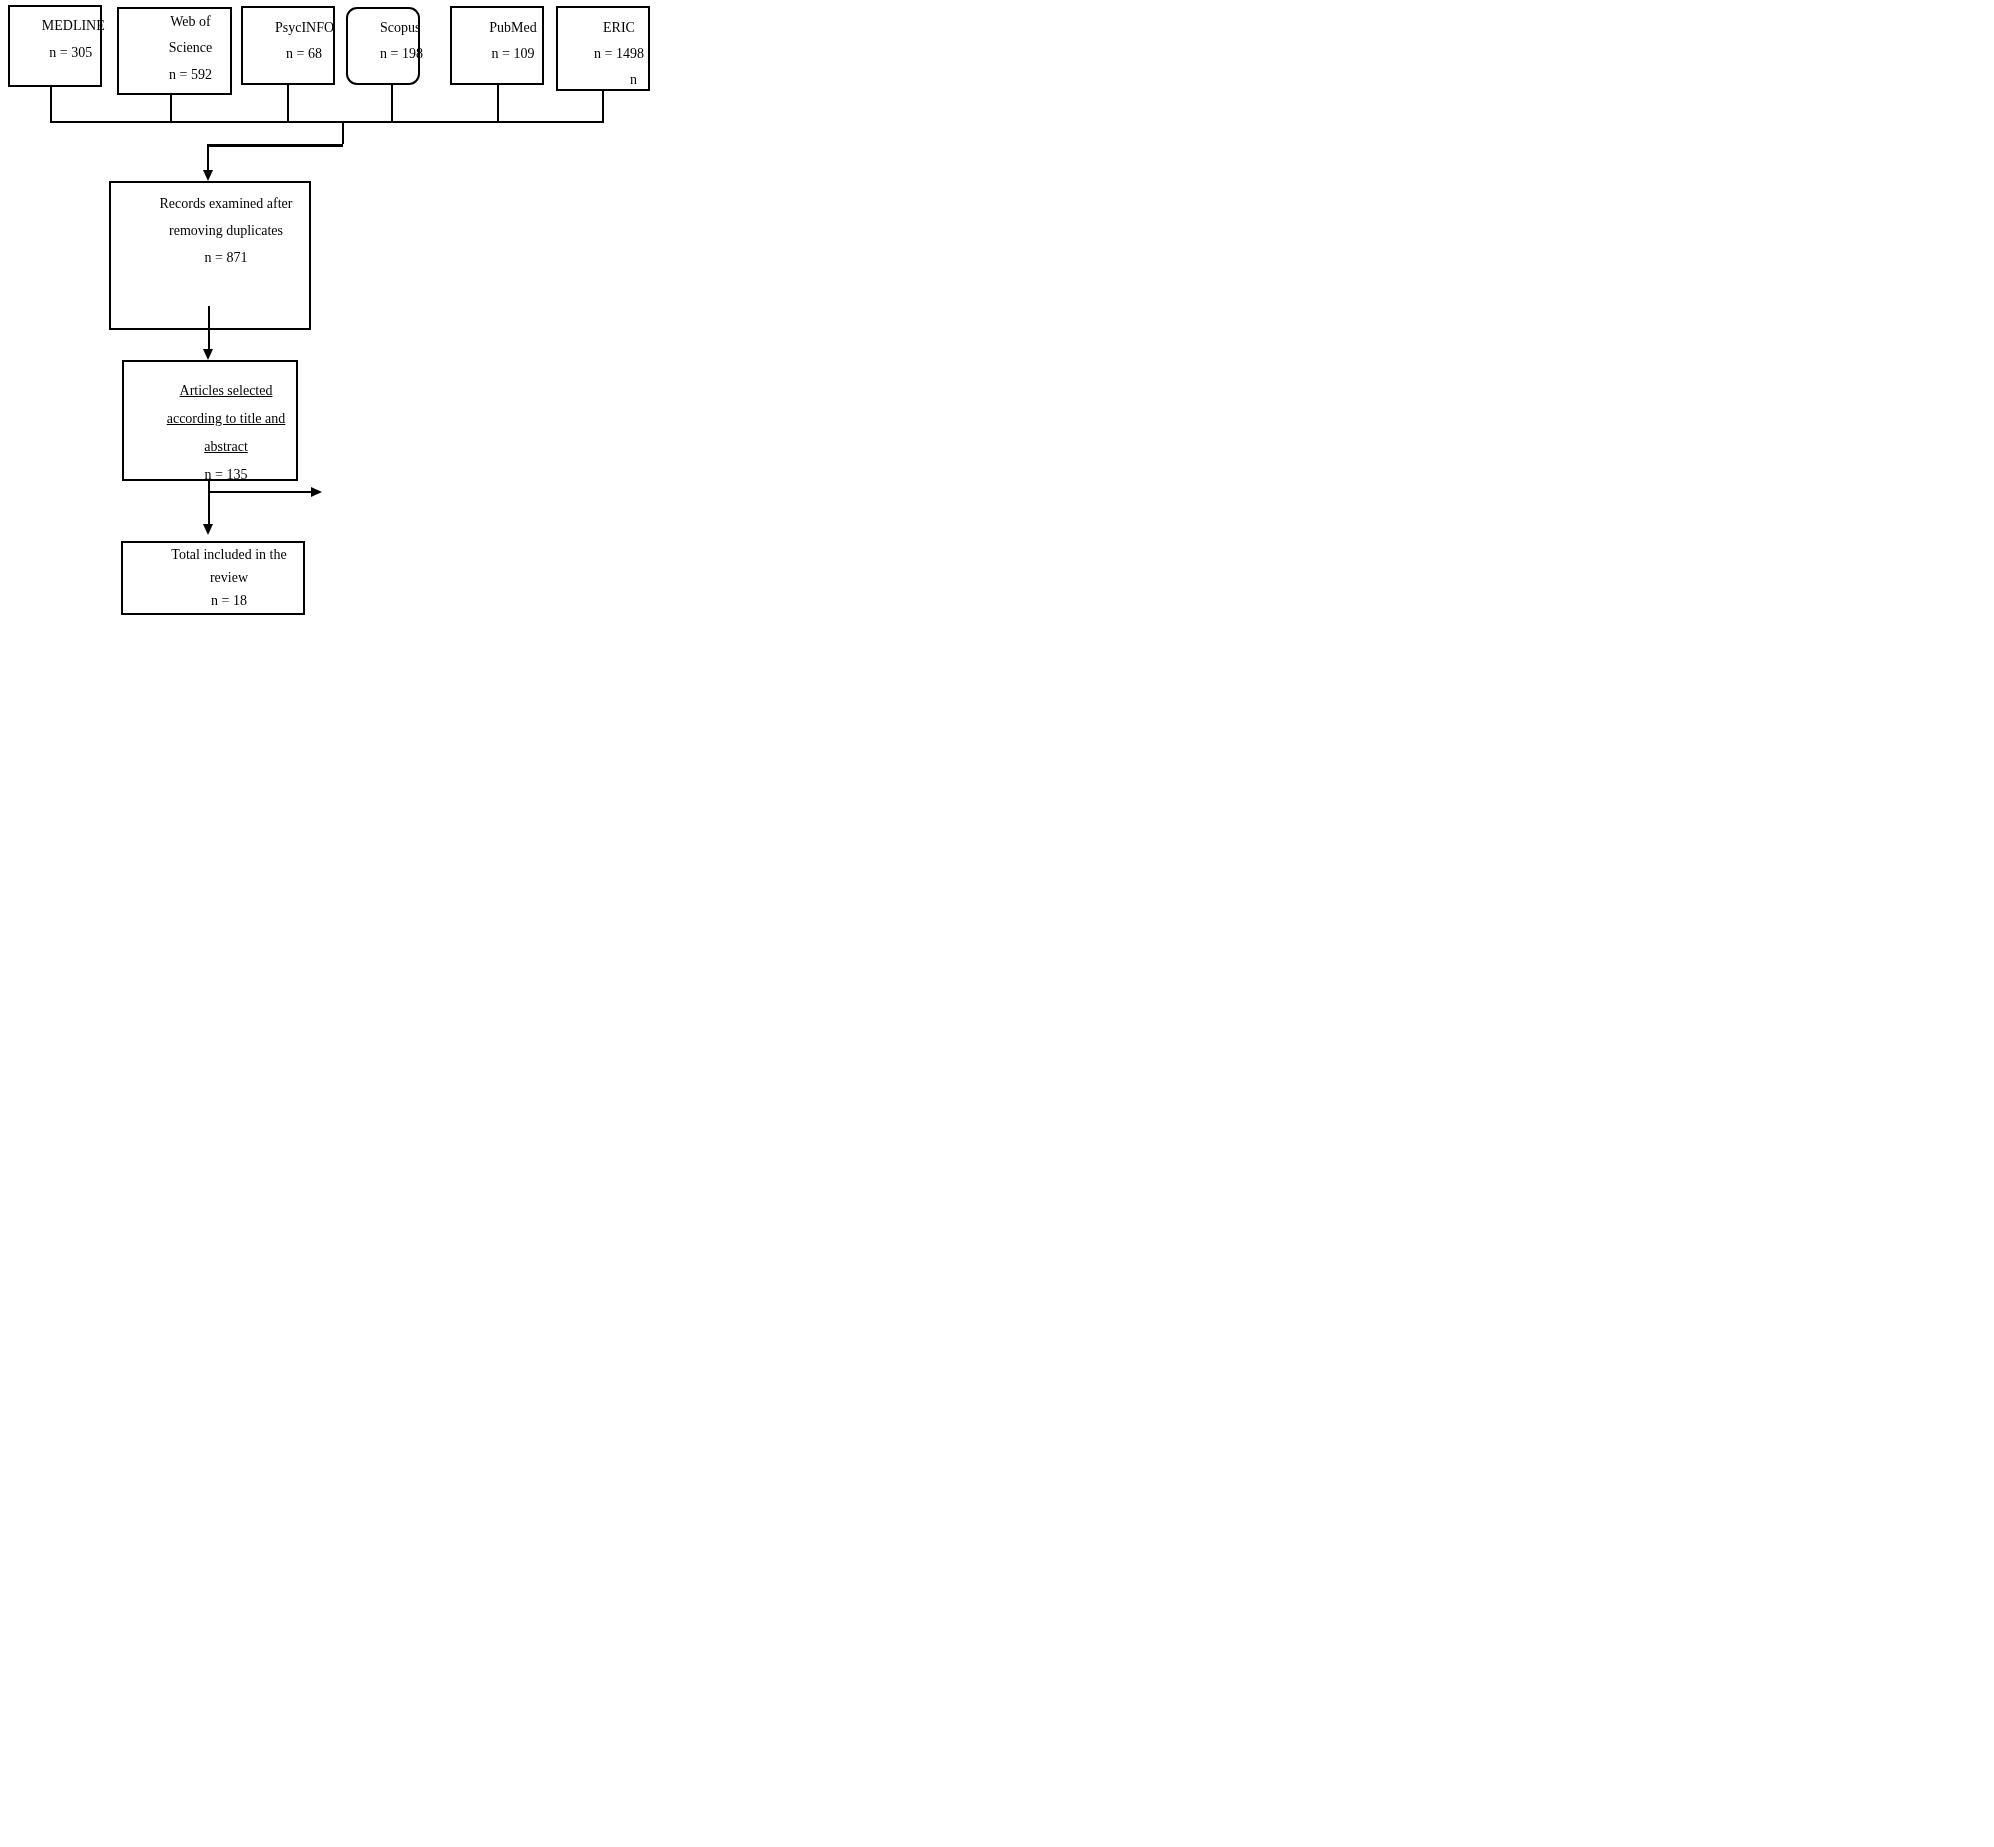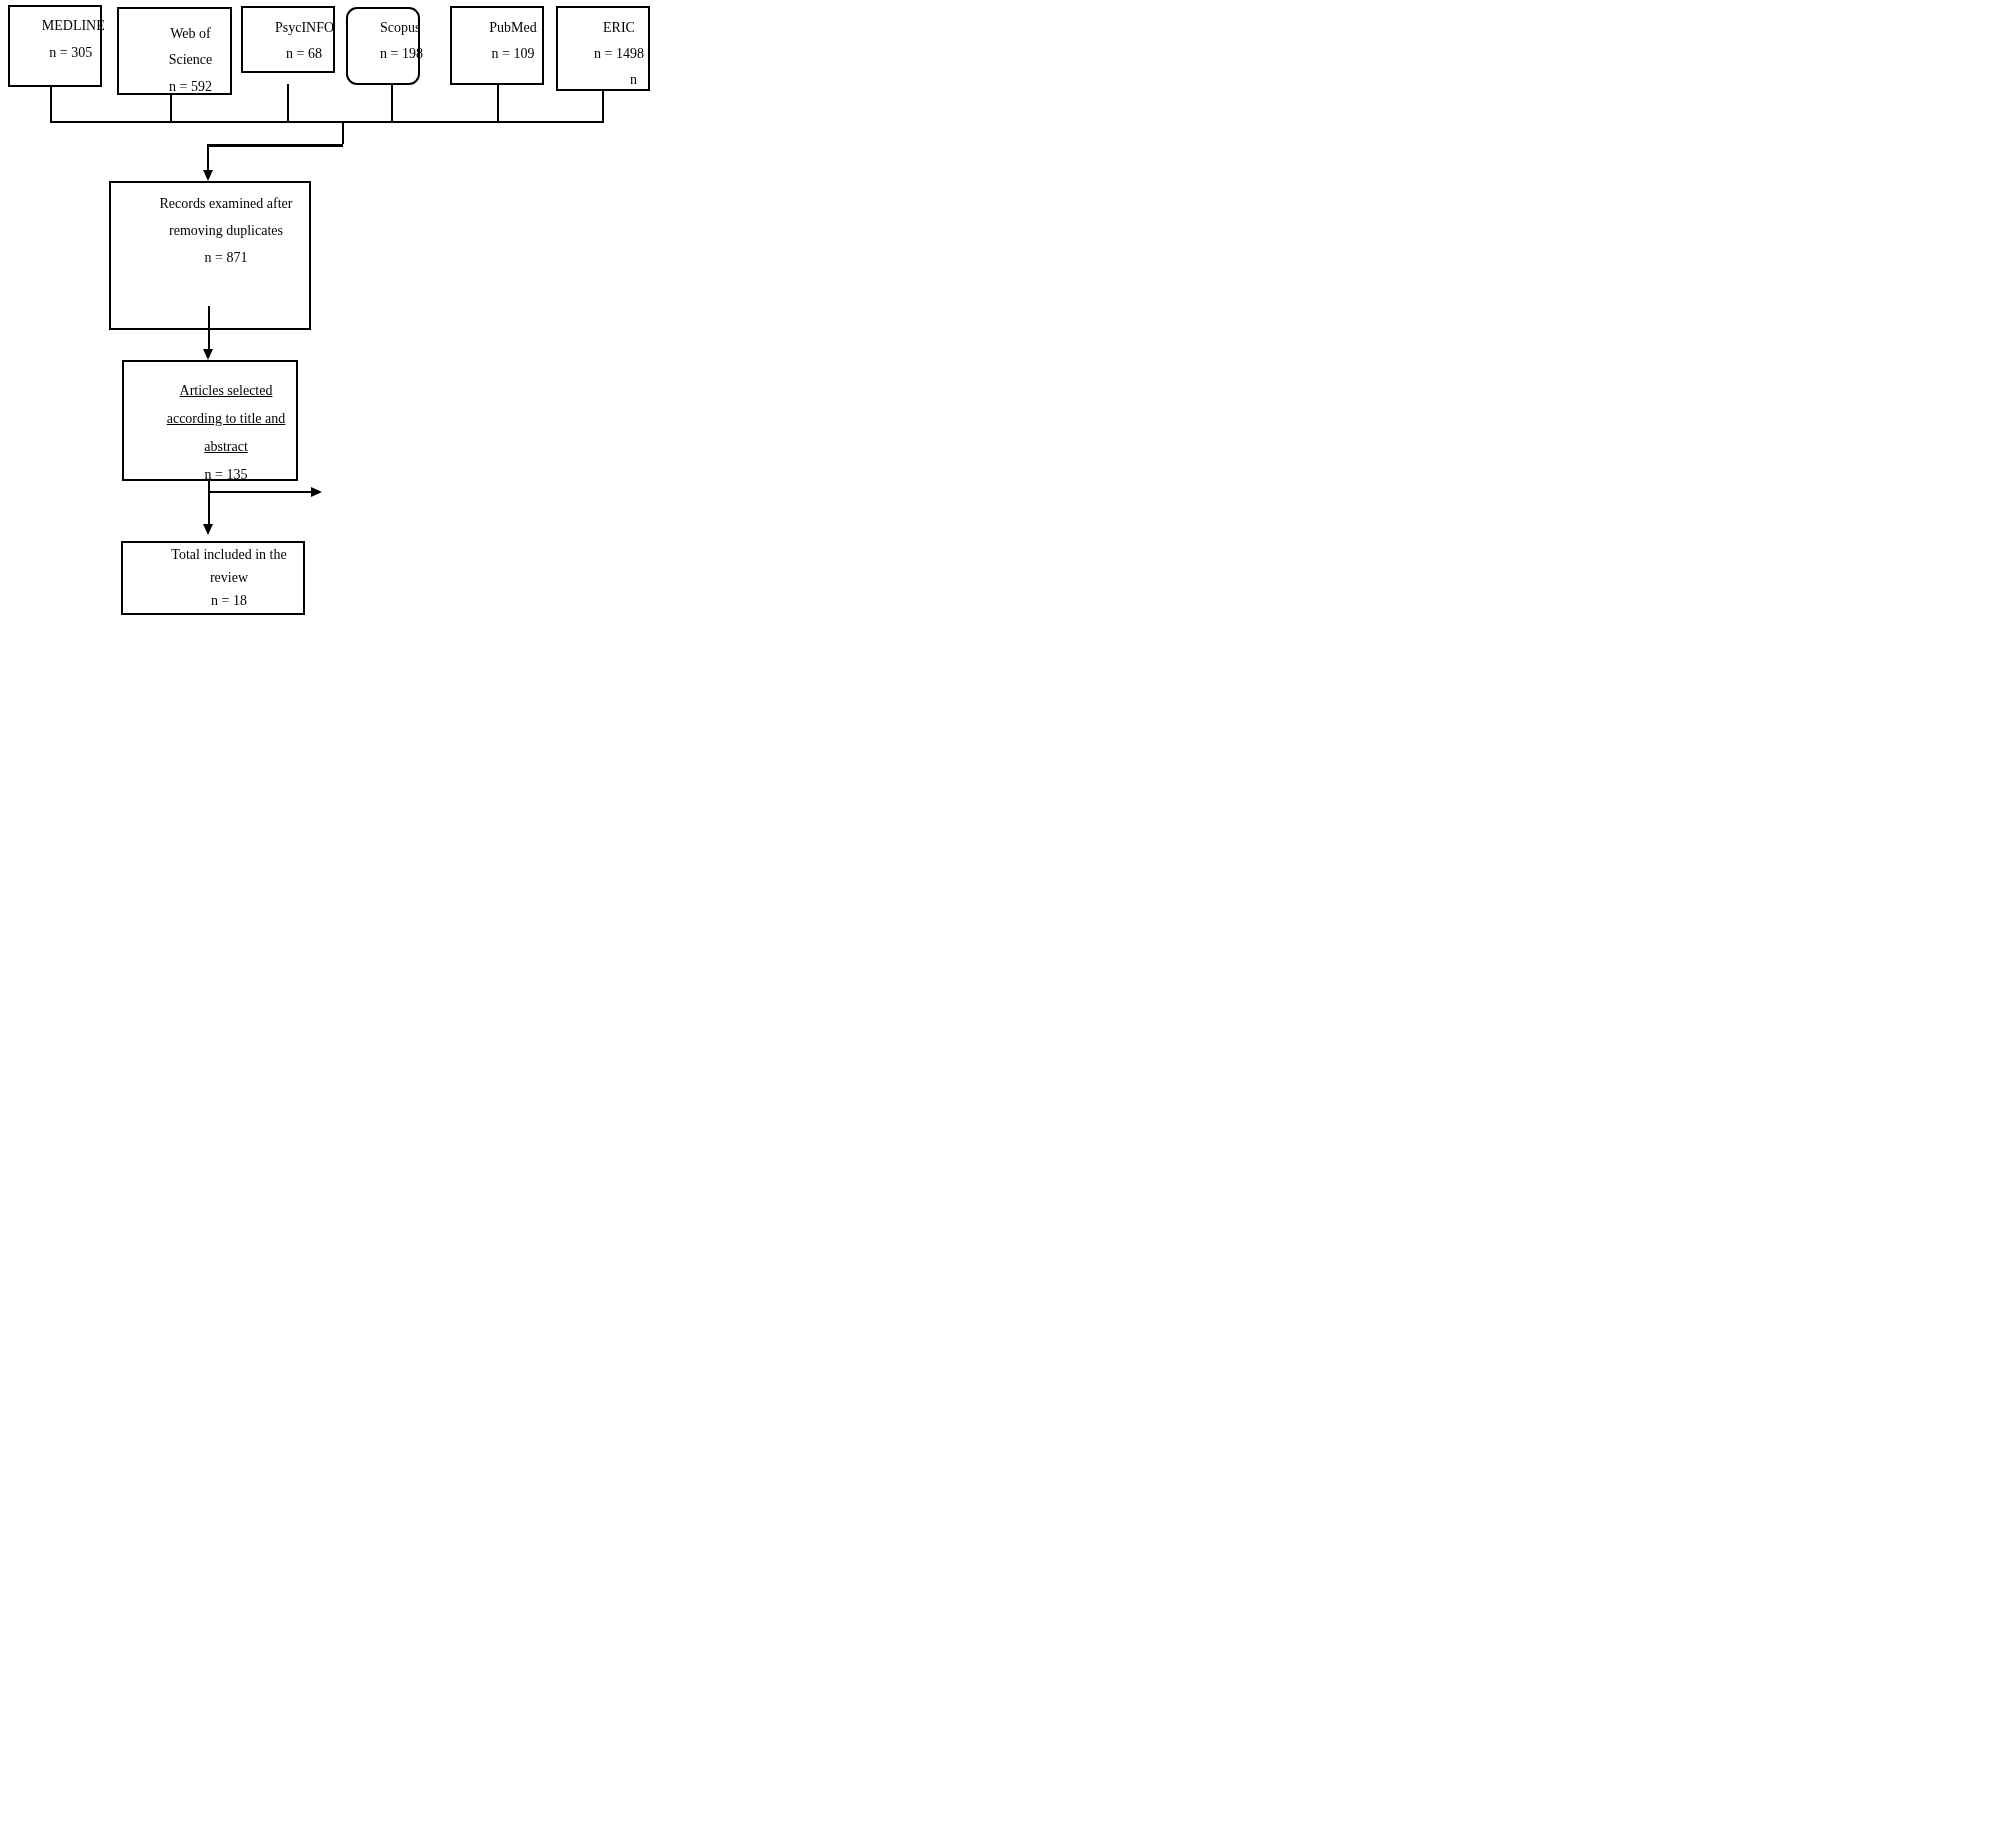--- a/index.html
+++ b/index.html
@@ -22,22 +22,22 @@
     box-sizing: border-box;
     background: #ffffff;
     text-align: center;
   }
   .fbox .tline {
     white-space: nowrap;
     margin-left: 32px;
   }
   
   #b-medline   { left: 7.8px;  top: 5.4px;  width: 94px; height: 82px; padding-top: 6px; font-size: 14px; line-height: 26.6px; }
-  #b-wos       { left: 117px; top: 6.6px; width: 115px; height: 88px; padding-top: 12px;  font-size: 14px; line-height: 26.6px; }
-  #b-psycinfo  { left: 241px; top: 6px; width: 94px; height: 67px; padding-top: 6.6px; font-size: 14px; line-height: 26.6px; }
+  #b-wos       { left: 117px; top: 6.6px; width: 115px; height: 88px; padding-top: 0;  font-size: 14px; line-height: 26.6px; }
+  #b-psycinfo  { left: 241px; top: 6px; width: 94px; height: 79px; padding-top: 6.6px; font-size: 14px; line-height: 26.6px; }
   #b-scopus    { left: 346px; top: 6.6px; width: 74px; height: 78px; padding-top: 6px; font-size: 14px; line-height: 26.6px; border-radius: 11px; }
   #b-pubmed    { left: 450px; top: 6px; width: 94px; height: 79px; padding-top: 6.6px; font-size: 14px; line-height: 26.6px; }
   #b-eric      { left: 556px; top: 6px; width: 94px; height: 85px; padding-top: 6.6px; font-size: 14px; line-height: 26.6px; }
   #eric-stray-n {
     position: absolute;
     right: 11px;
     bottom: 1.2px;
     font-size: 14px;
     line-height: 14.5px;
   }

